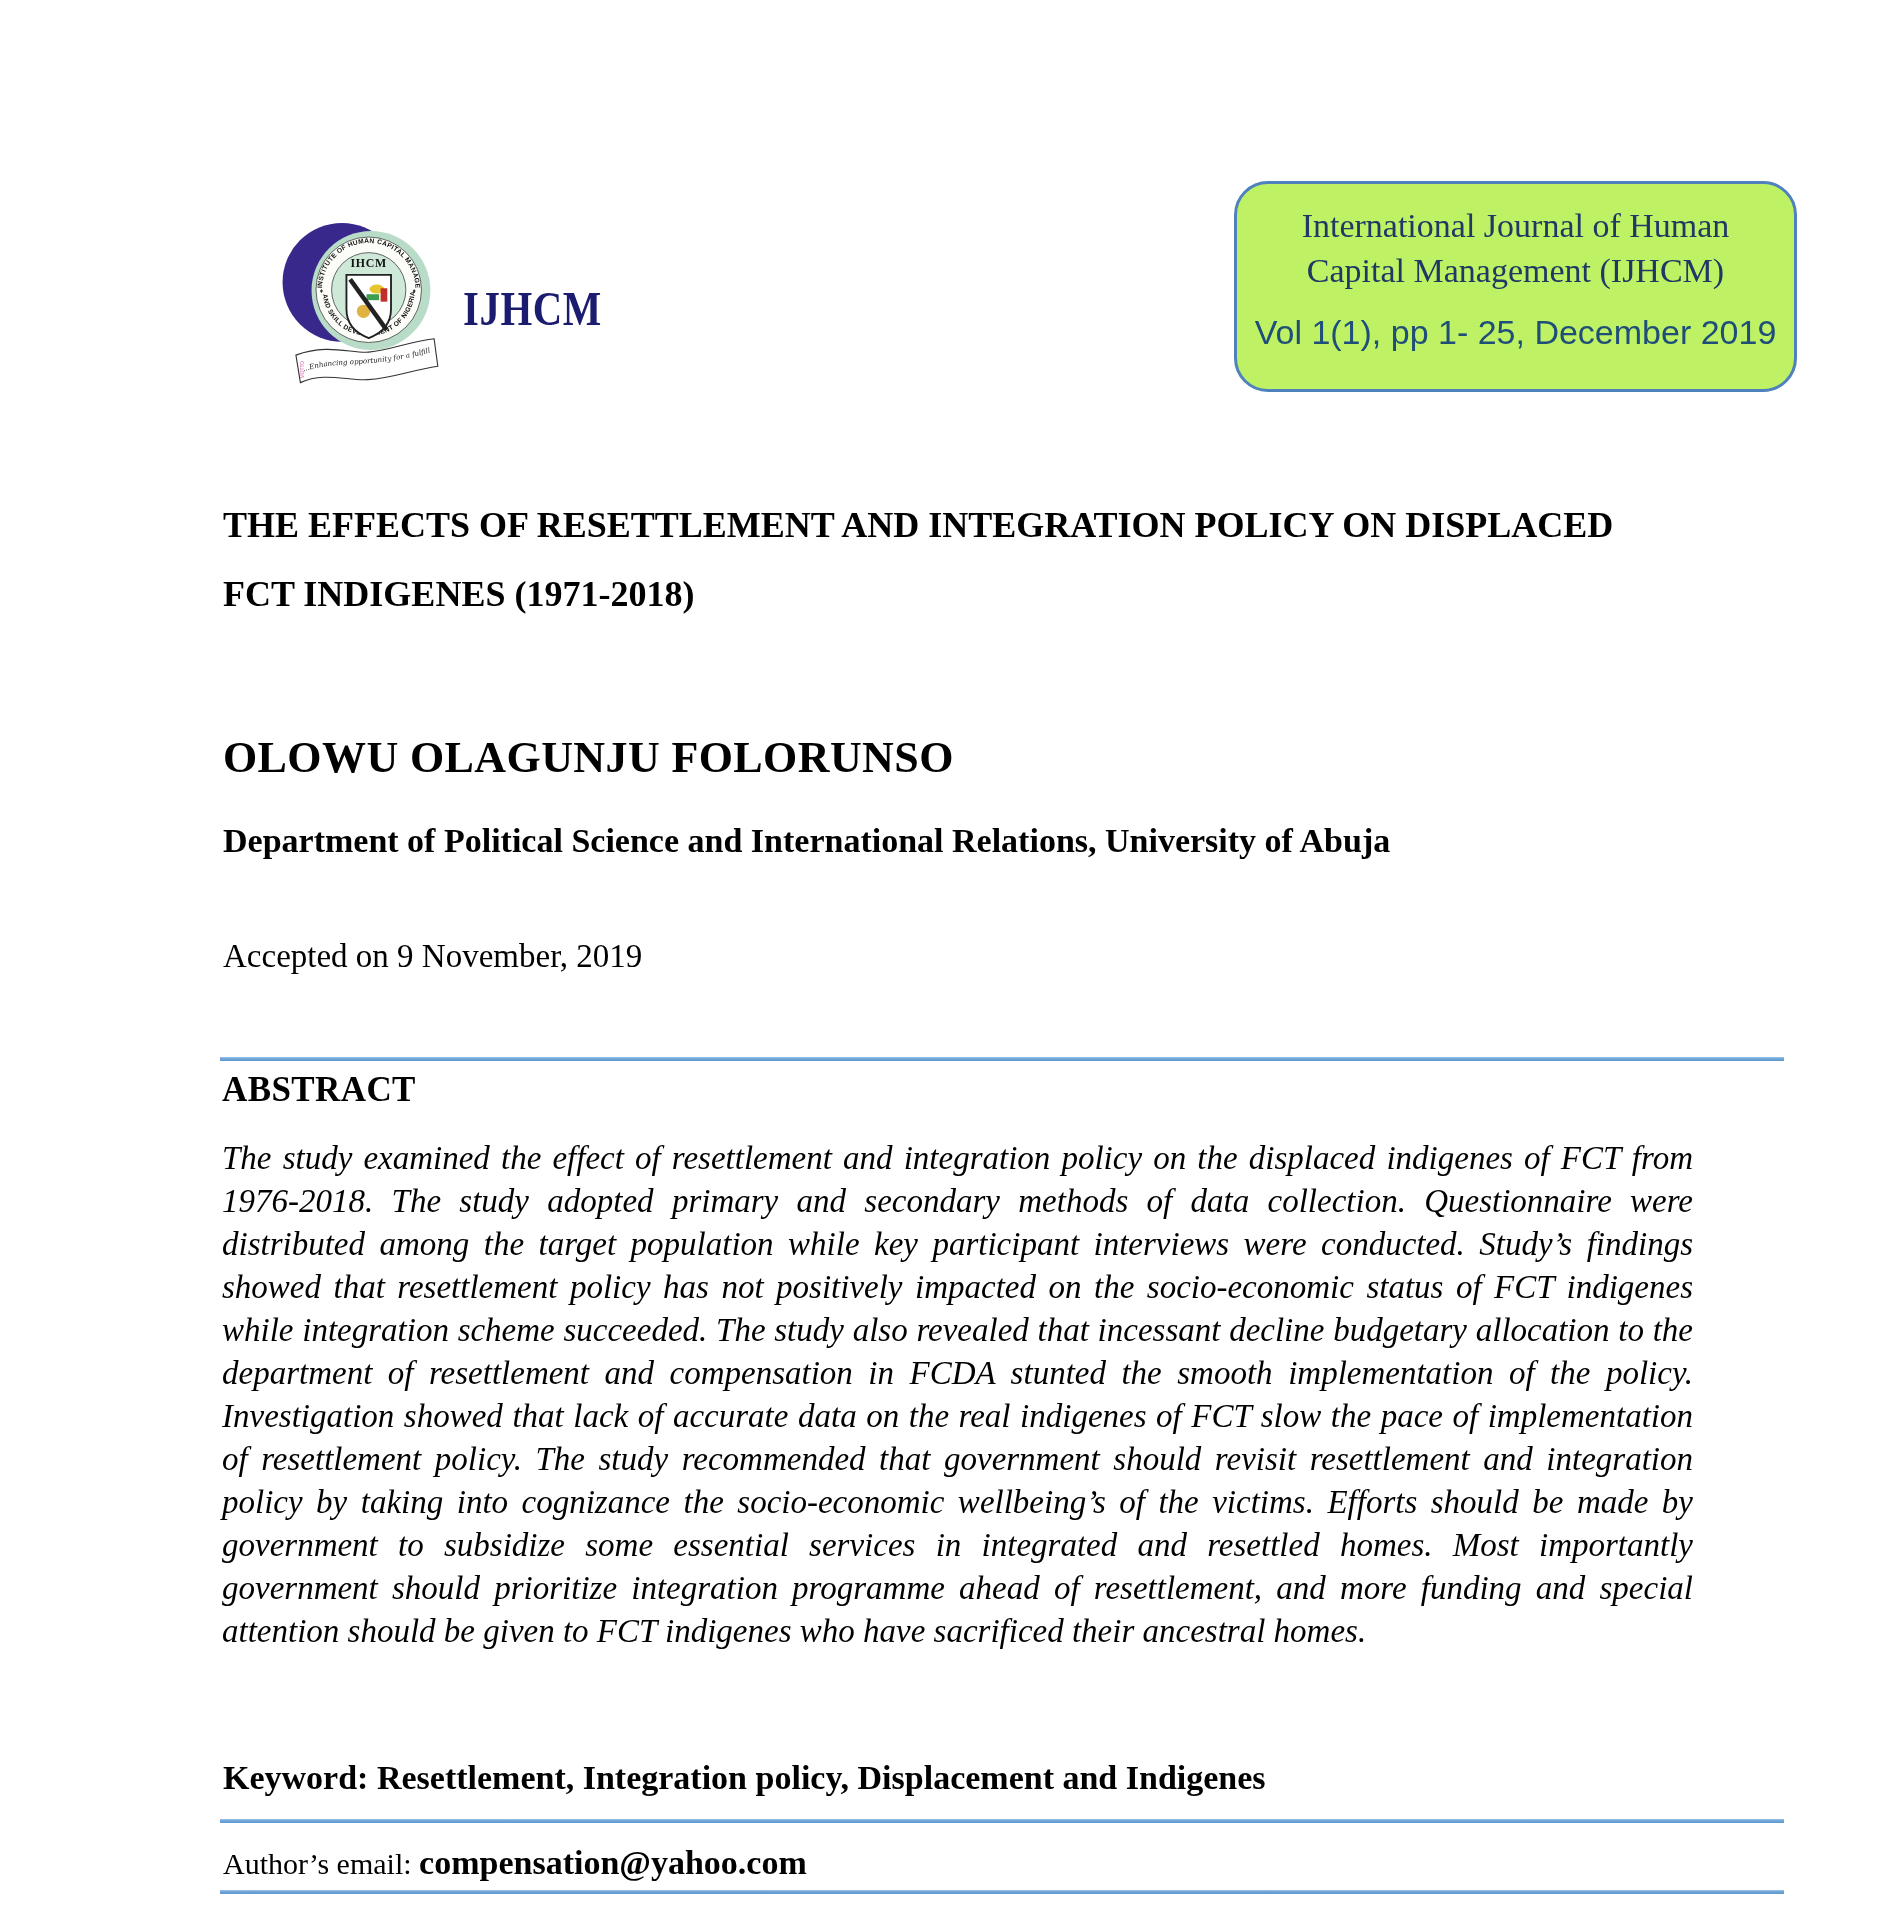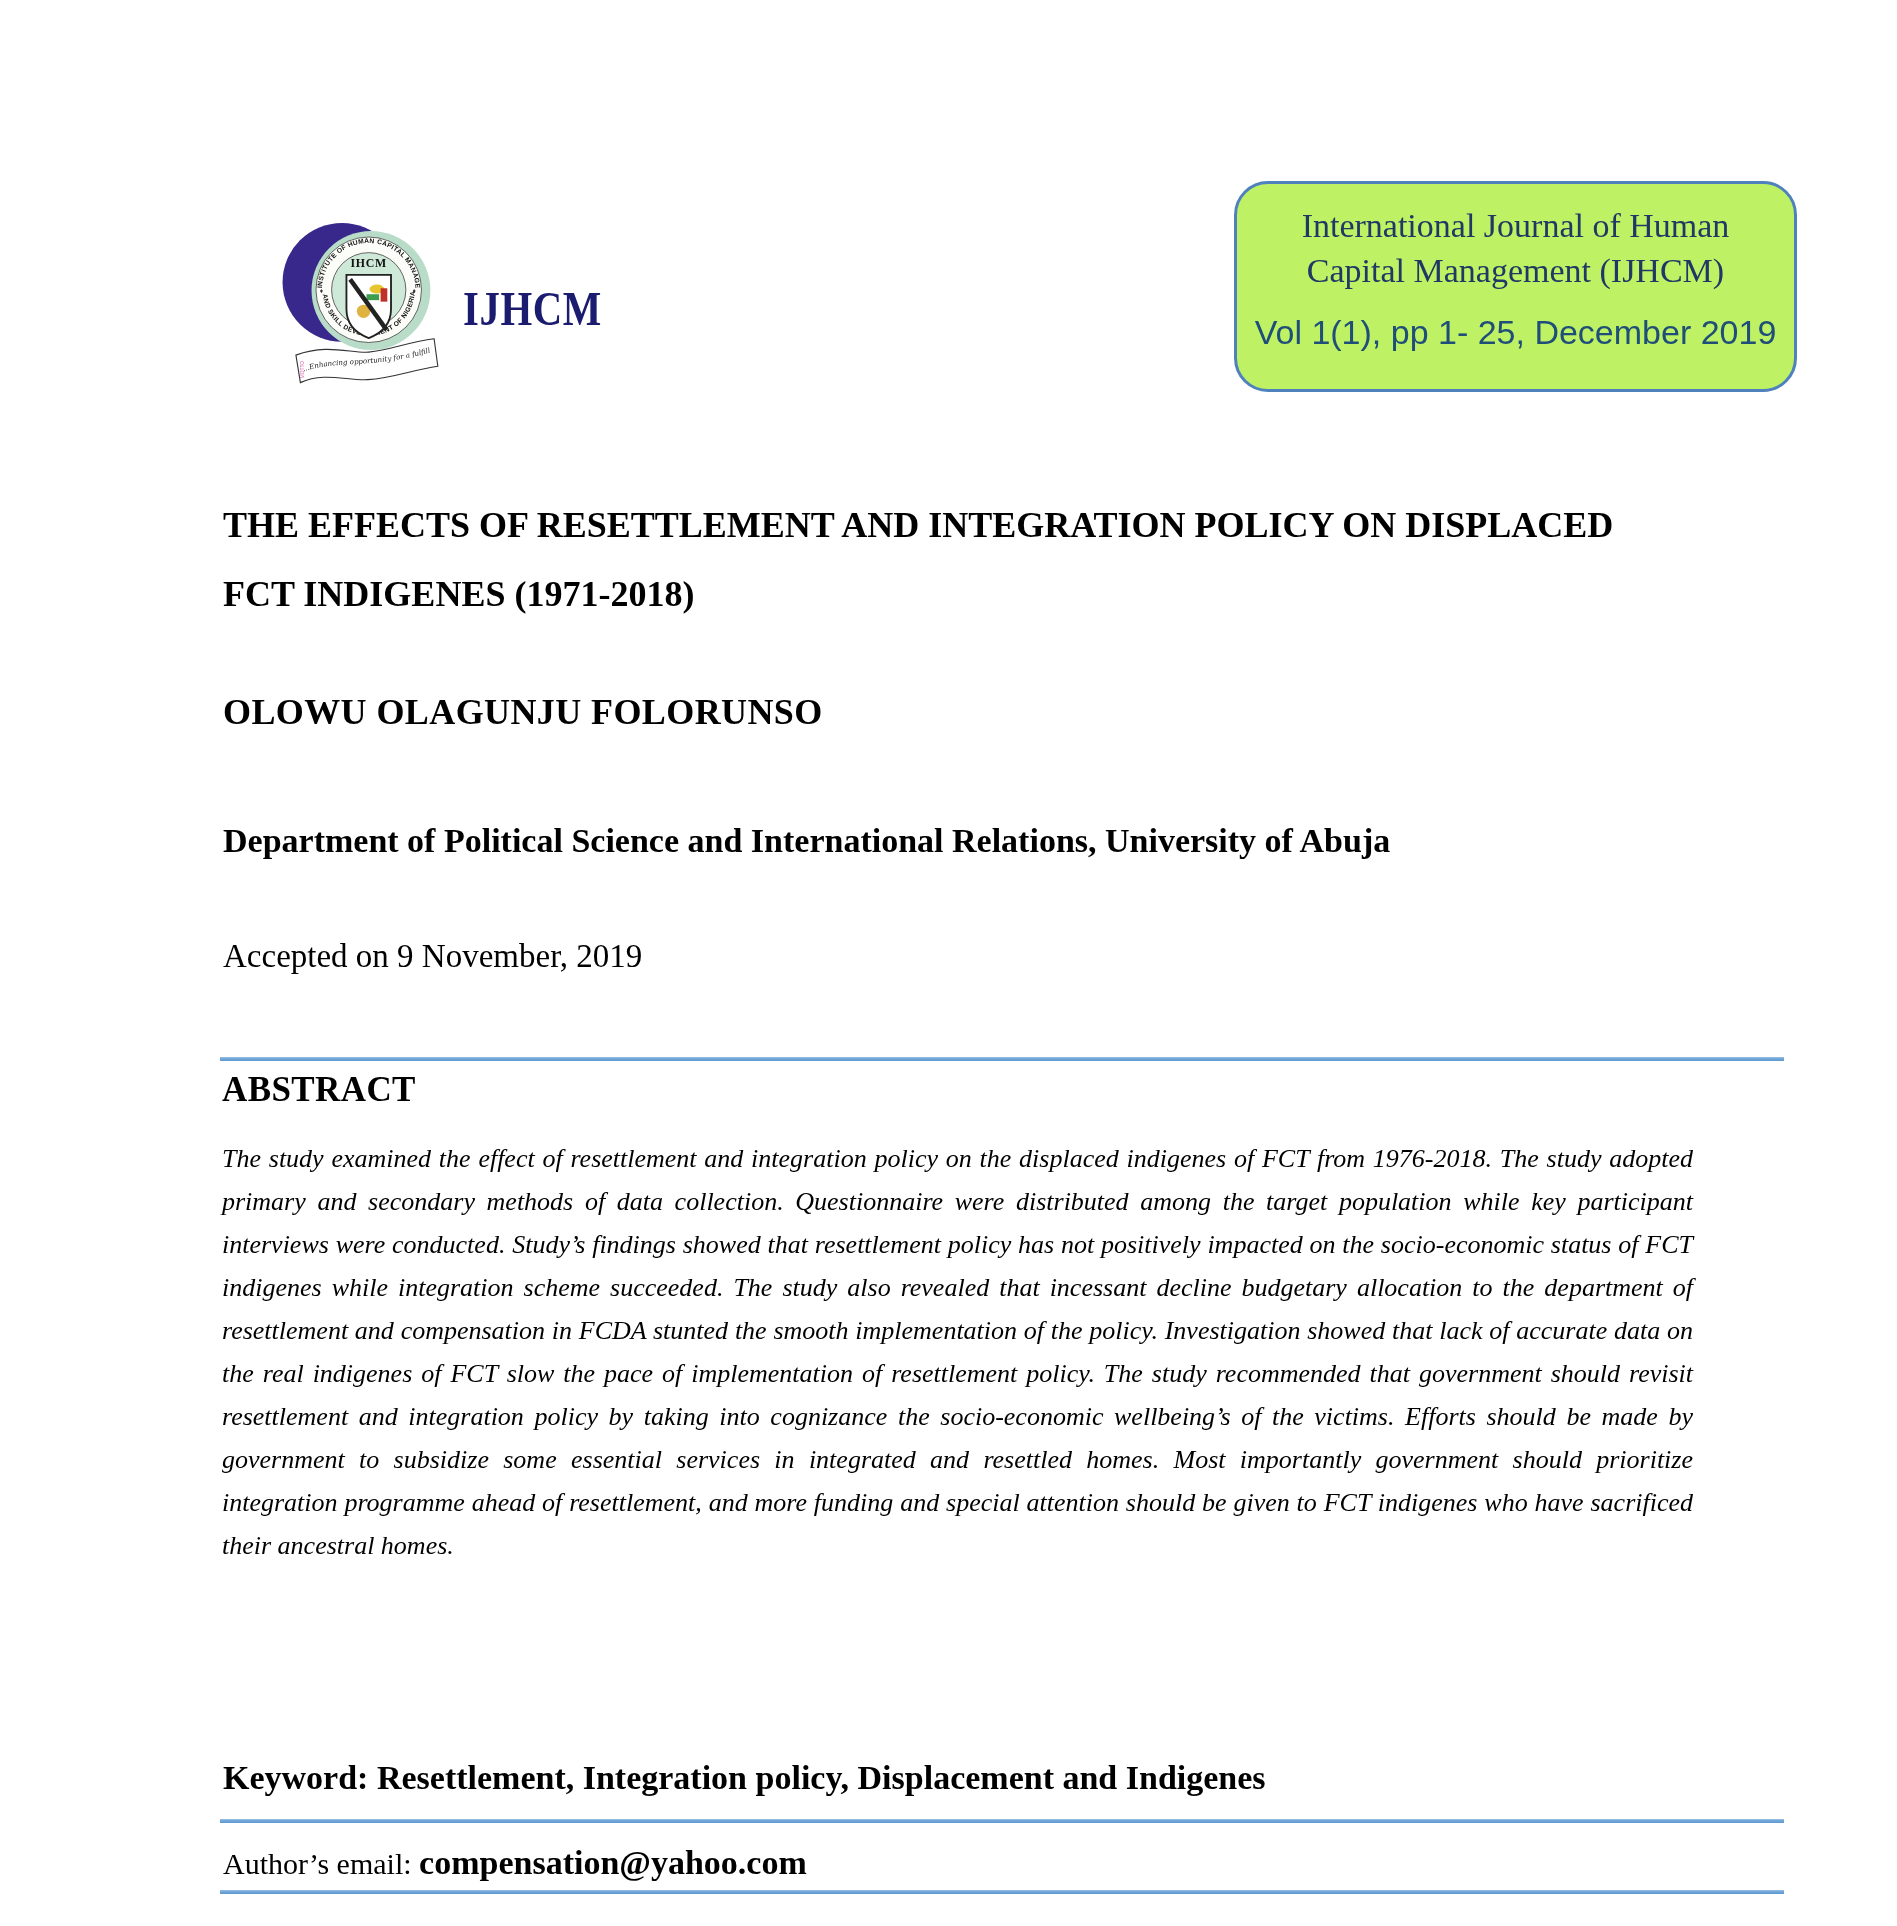--- a/index.html
+++ b/index.html
@@ -33,22 +33,22 @@
   .jb-issue{
     font-family:"Liberation Sans", sans-serif;
     font-size:34px;color:#1f4e79;margin-top:19.4px;
   }
   
   .title-block{
     position:absolute;left:223px;top:491px;width:1481px;
     font-size:36px;font-weight:bold;line-height:69px;
   }
   .author-line{
-    position:absolute;left:223px;top:691px;
-    font-size:36px;font-weight:bold;letter-spacing:0.4px;
+    position:absolute;left:223px;top:732px;
+    font-size:44px;font-weight:bold;letter-spacing:0.4px;
   }
   .affiliation-line{
     position:absolute;left:223px;top:822px;
     font-size:34px;font-weight:bold;
   }
   .accepted-line{
     position:absolute;left:223px;top:938px;
     font-size:33px;
   }
   
@@ -59,21 +59,21 @@
   #rule-abstract{top:1057px;}
   #rule-keywords{top:1819px;}
   #rule-bottom{top:1890px;}
   
   .abstract-heading{
     position:absolute;left:222px;top:1070px;
     font-size:35px;font-weight:bold;letter-spacing:0.4px;
   }
   .abstract-body{
     position:absolute;left:222px;top:1137px;width:1471px;
-    font-size:26px;font-style:italic;line-height:43px;
+    font-size:33px;font-style:italic;line-height:43px;
     text-align:justify;
   }
   .keywords-line{
     position:absolute;left:223px;top:1759px;
     font-size:34px;font-weight:bold;
   }
   
   .email-line{
     position:absolute;left:223px;top:1844px;
     font-size:30px;

